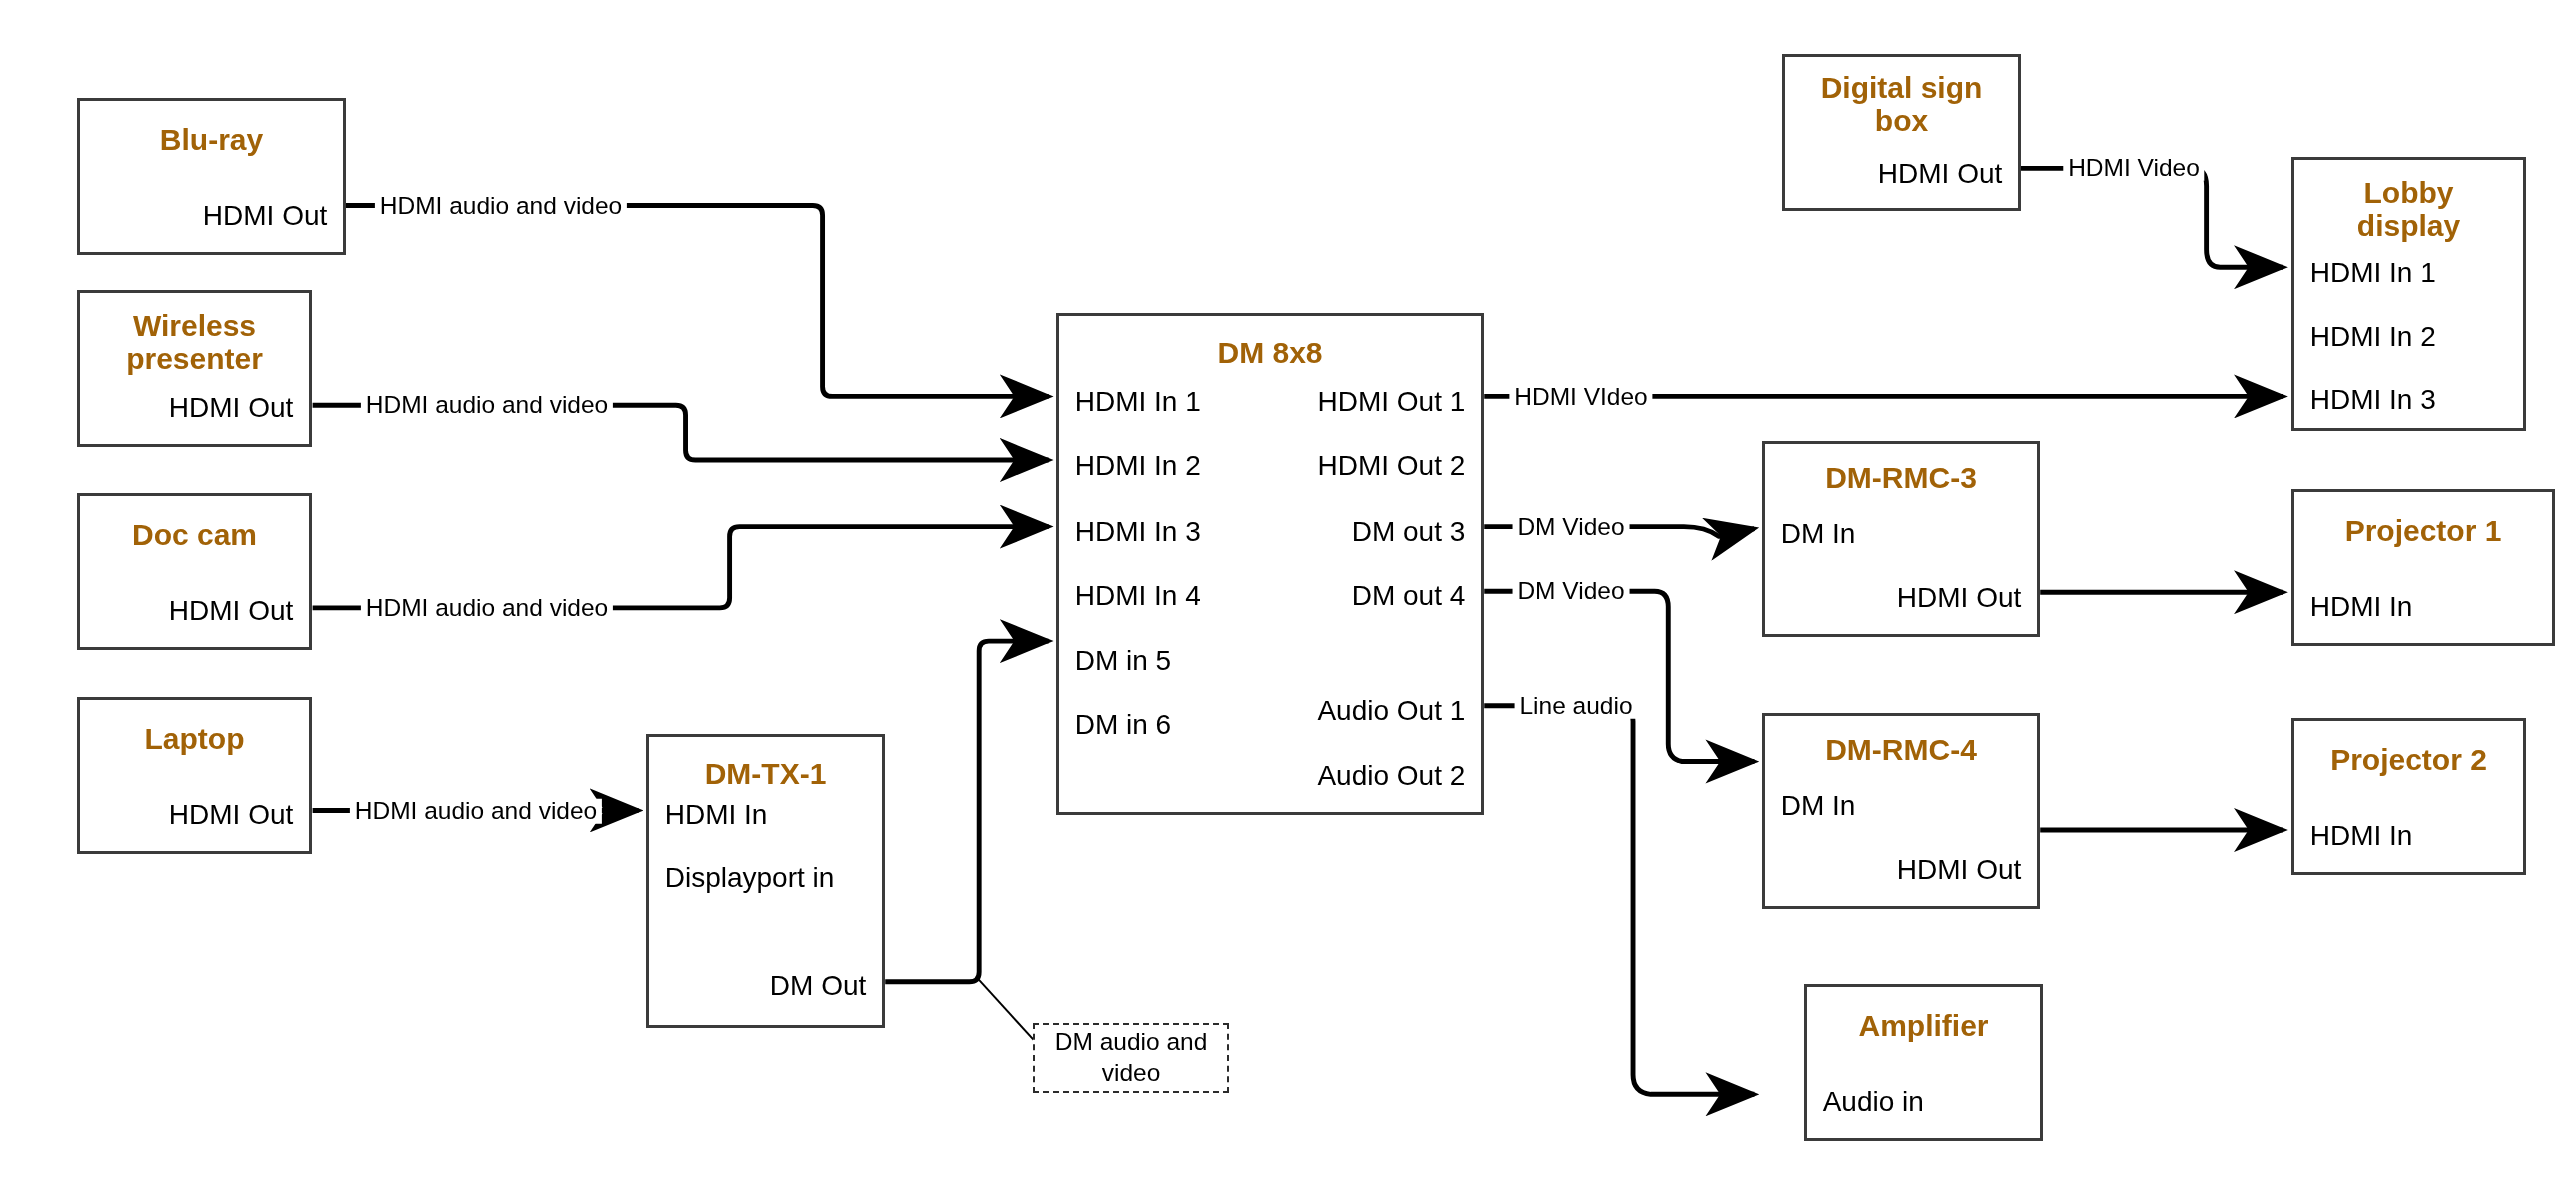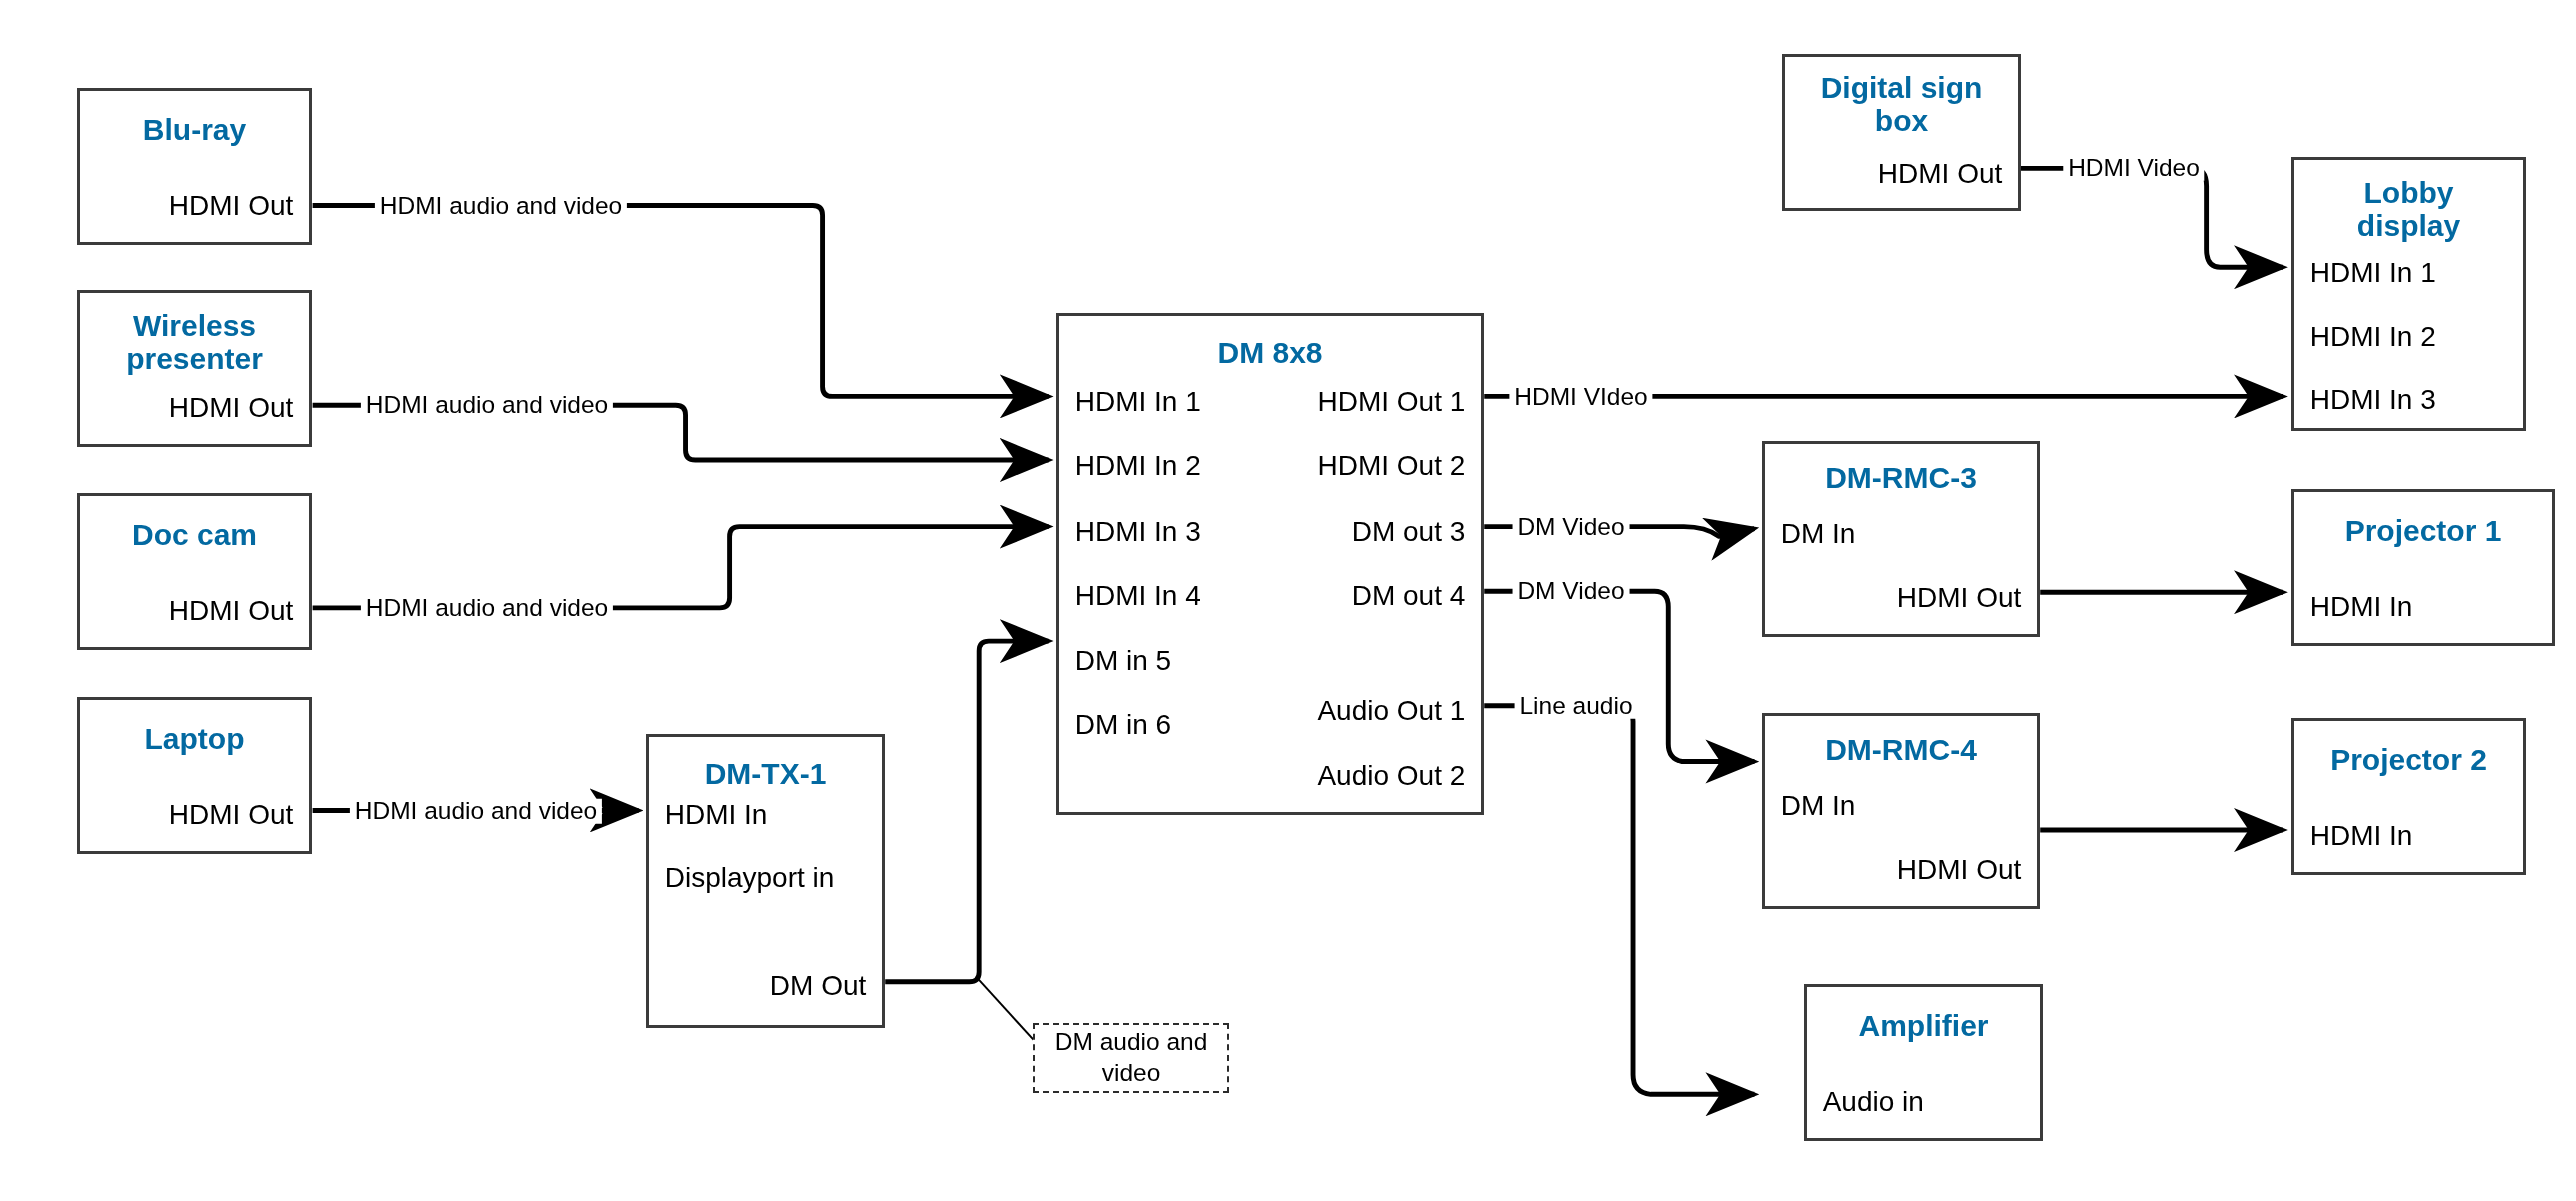--- a/index.html
+++ b/index.html
@@ -43,21 +43,21 @@
     line-height: 1.25;
     padding: 2px 5.9px;
   }
   .title {
     position: absolute;
     left: 0;
     right: 0;
     text-align: center;
     font-weight: bold;
     font-size: 30px;
-    color: #0369a1;
+    color: #a16207;
     line-height: 1.12;
   }
   .port {
     position: absolute;
     font-size: 28px;
     color: #000000;
     white-space: nowrap;
   }
   .port.left  { left: 15.7px; text-align: left; }
   .port.right { right: 15.7px; text-align: center; }
@@ -106,21 +106,21 @@
       <path d="M 1516 604 H 1690 Q 1704 604 1704 620 V 760 Q 1704 775 1718 778 L 1792 778" marker-end="url(#ah)"></path>
 
       <path d="M 1516 721 H 1652 Q 1668 721 1668 737 V 1098 Q 1668 1116 1686 1118 L 1792 1118" marker-end="url(#ah)"></path>
 
       <path d="M 2084 605 H 2332" marker-end="url(#ah)"></path>
 
       <path d="M 2084 848 H 2332" marker-end="url(#ah)"></path>
     </g>
   </svg>
 
-  <div class="box" style="left:77px; top:88px; width:235px; height:157px;">
+  <div class="box" style="left:77px; top:98px; width:269px; height:157px;">
     <div class="title" style="top:21.5px;">Blu-ray</div>
     <div class="port right" style="top:99px;">HDMI Out</div>
   </div>
 
   <div class="box" style="left:77px; top:290px; width:235px; height:157px;">
     <div class="title title-multiline" style="top:15.7px; white-space:pre-line;">Wireless
 presenter</div>
     <div class="port right" style="top:99px;">HDMI Out</div>
   </div>
 

